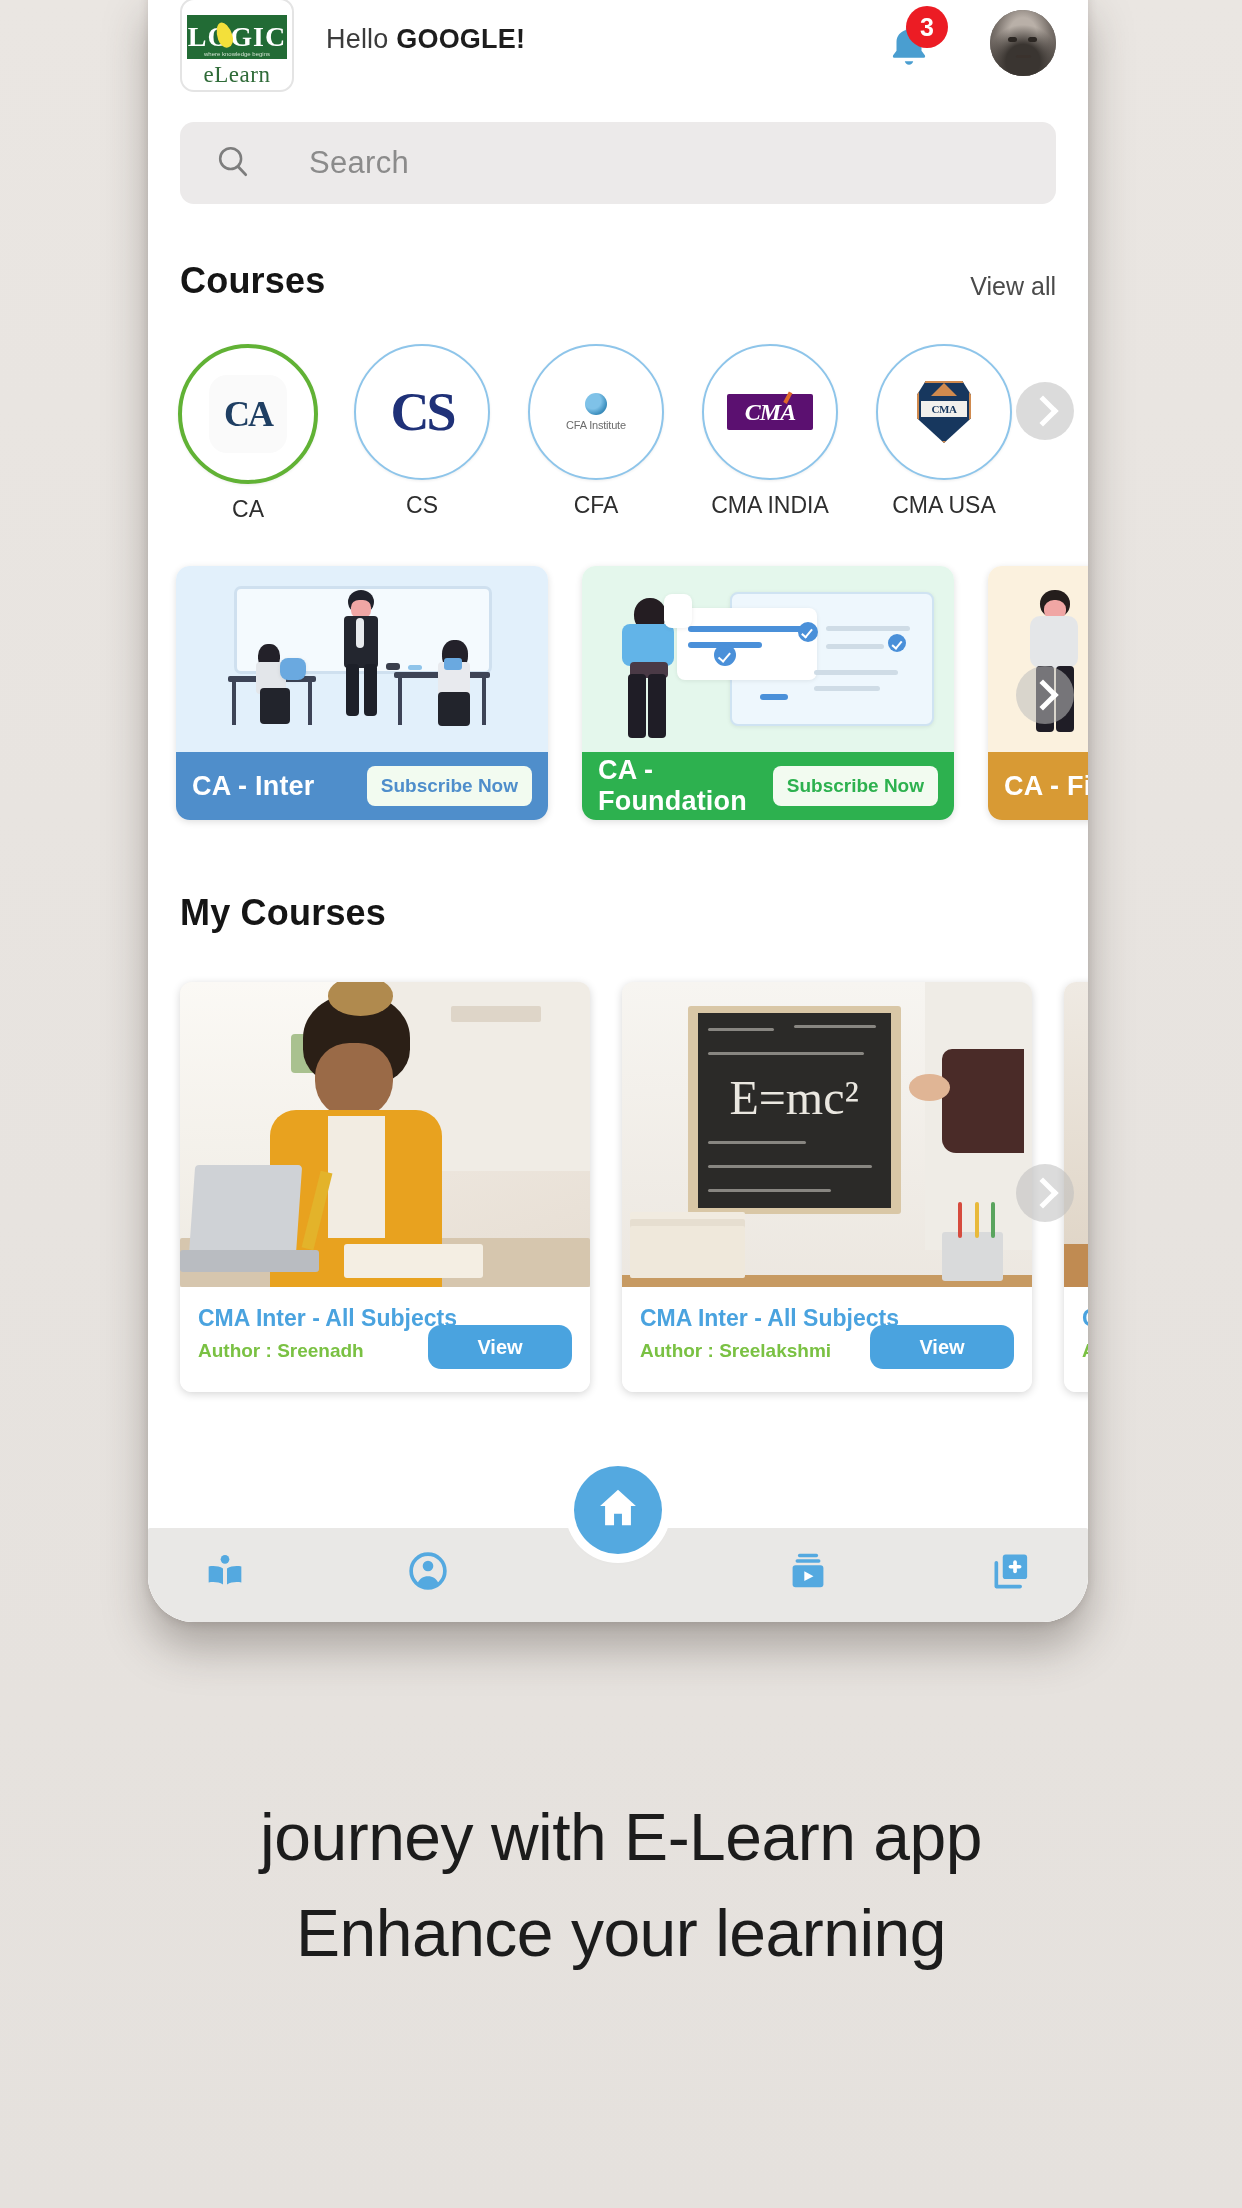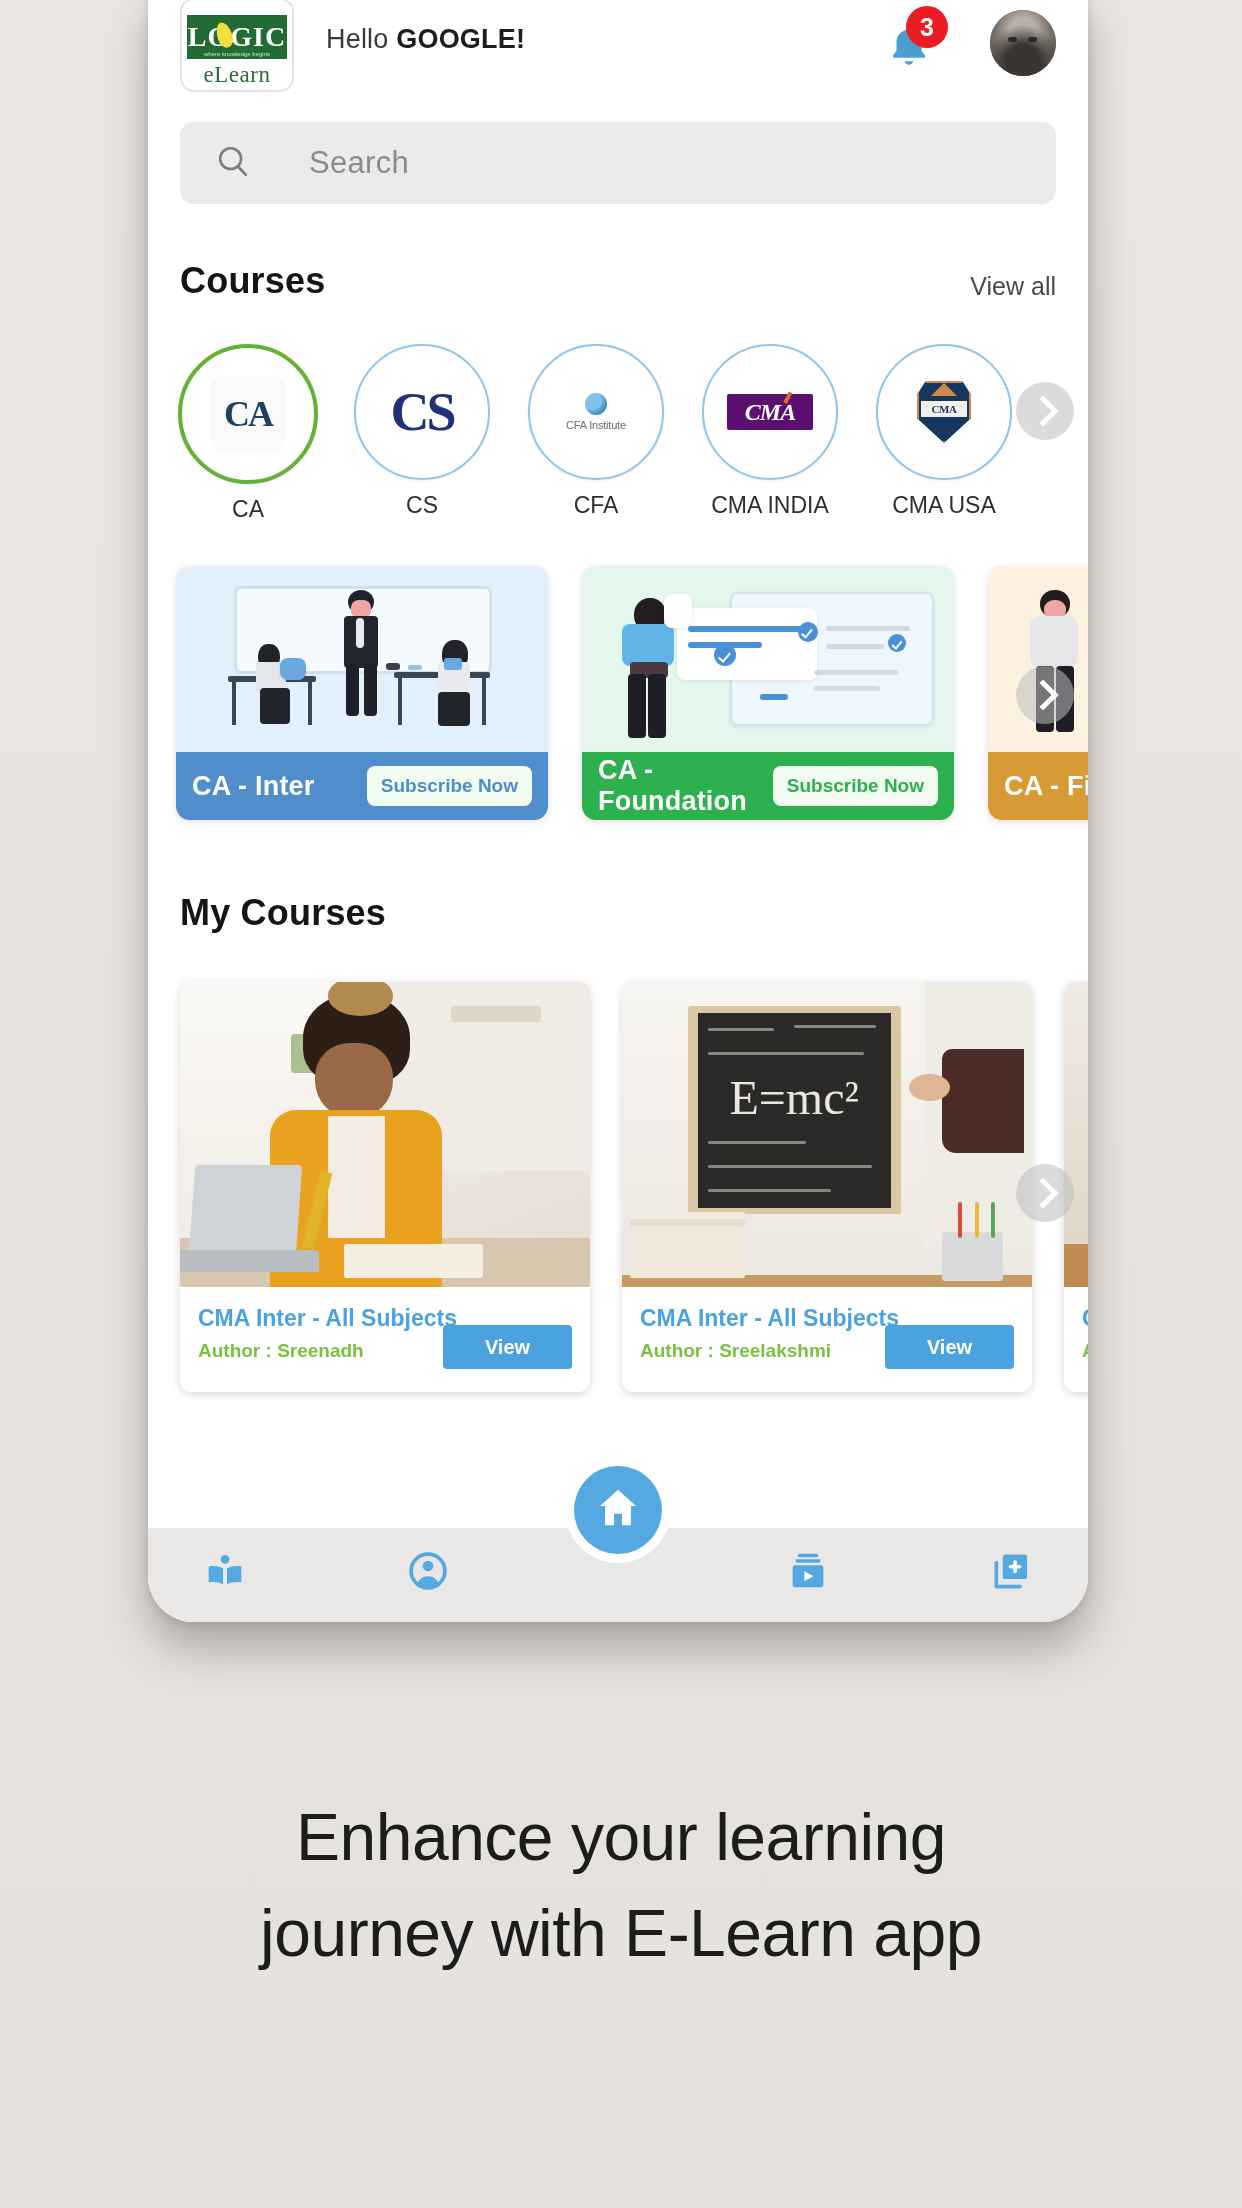--- a/index.html
+++ b/index.html
@@ -180,21 +180,21 @@
   .mc-row{position:absolute;left:0;top:990px;width:100%;height:420px;}
   .mc{
     position:absolute;top:0;width:410px;height:410px;background:#fff;border-radius:12px;
     box-shadow:0 2px 9px rgba(0,0,0,.17);overflow:hidden;
   }
   .mc .img{position:absolute;left:0;top:0;width:100%;height:305px;overflow:hidden;}
   .mc .meta{position:absolute;left:0;bottom:0;width:100%;height:105px;background:#fff;}
   .mc .t{position:absolute;left:18px;top:18px;font-size:23px;font-weight:bold;color:#4aa3df;}
   .mc .a{position:absolute;left:18px;top:53px;font-size:19px;font-weight:bold;color:#7ac143;}
   .mc .vbtn{
-    position:absolute;right:18px;top:38px;width:129px;height:44px;background:#4aa3df;border-radius:4px;
+    position:absolute;right:18px;top:38px;width:144px;height:44px;background:#4aa3df;border-radius:13px;
     color:#fff;font-size:20px;font-weight:bold;display:flex;align-items:center;justify-content:center;text-align:right;
   }
 
   
   .ph1{position:absolute;inset:0;background:linear-gradient(160deg,#f3efe9 0%,#efe9e1 45%,#e6ddd2 100%);}
   .ph1 .win{position:absolute;left:0;top:0;width:40%;height:100%;background:linear-gradient(180deg,#fbf9f5,#eeeae2);}
   .ph1 .bg2{position:absolute;right:0;top:0;width:52%;height:62%;background:#f0ece5;}
   .ph1 .shelf{position:absolute;right:12%;top:8%;width:22%;height:5%;background:#ded5c8;border-radius:2px;}
   .ph1 .plant{position:absolute;left:27%;top:17%;width:7%;height:13%;background:#a9c18f;border-radius:4px;}
   .ph1 .hair{position:absolute;left:30%;top:4%;width:26%;height:30%;background:#2b1f16;border-radius:48% 48% 40% 40%;}
@@ -558,15 +558,15 @@
               <path fill="#fff" d="M12 3.2L3.4 11h2.4v9.3h4.3v-5.6h3.8v5.6h4.3V11h2.4z"></path>
             </svg>
         </span>
       </div>
     </div>
 
   </div>
 </div>
 
 <div class="caption">
+  <div>journey with E-Learn app</div>
   <div>Enhance your learning</div>
-  <div>journey with E-Learn app</div>
 </div>
 
 </body></html>

